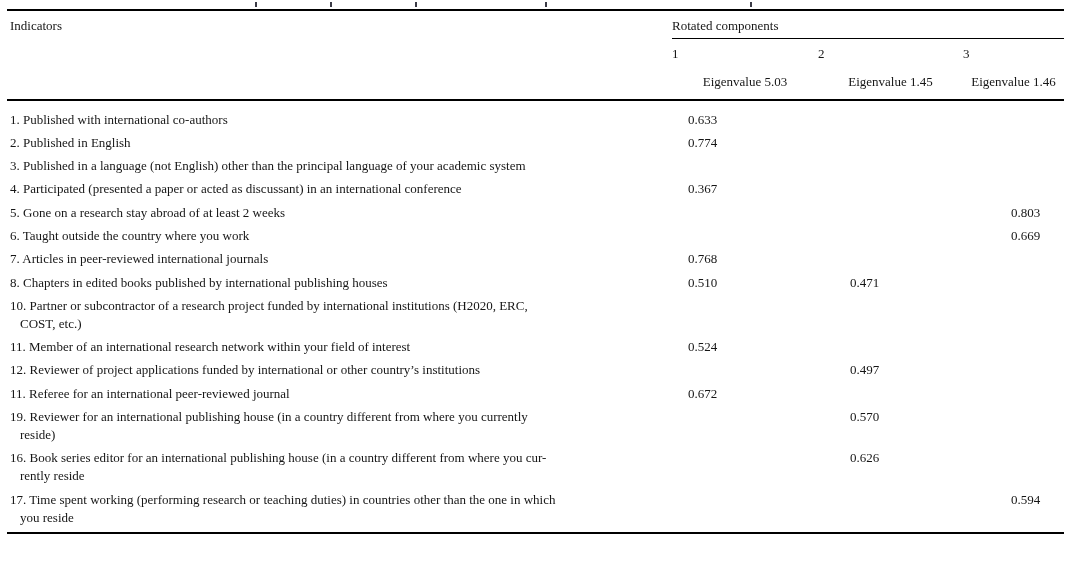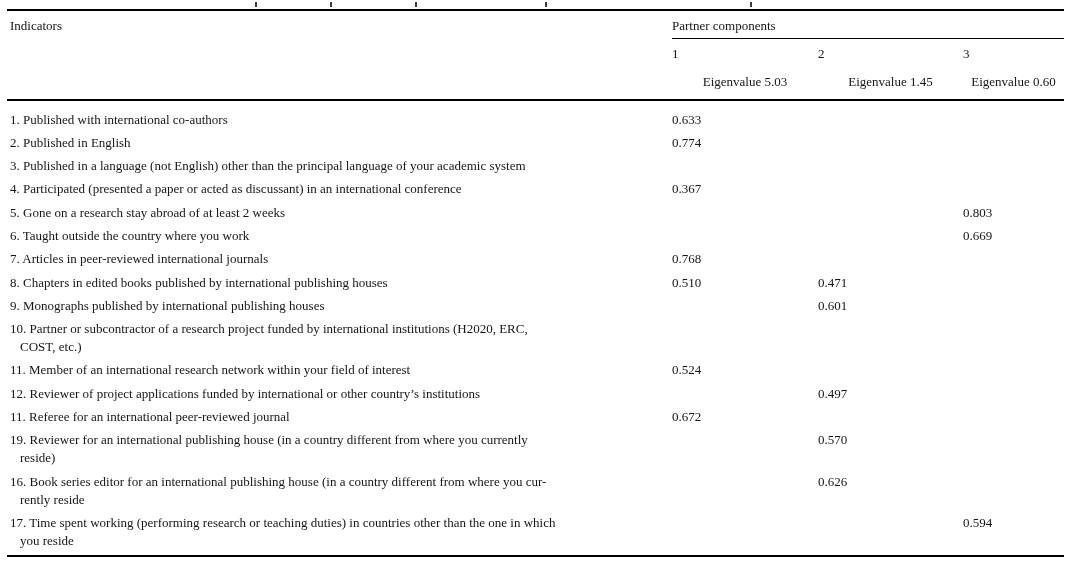--- a/index.html
+++ b/index.html
@@ -49,20 +49,21 @@
   .head-row1 { padding-top: 6.5px; line-height: 18px; }
   .head-row1 .cell-a { padding-left: 3px; }
   .subrule-wrap { margin-top: 2.5px; padding-left: 665px; }
   .head-row2 { padding-top: 6px; line-height: 18px; }
   .head-row3 { margin-top: 10px; line-height: 18px; text-align: center; }
   .rule-mid { margin-top: 8px; }
   .tbody { padding-top: 10px; }
   .row {
     line-height: 18px;
     margin-bottom: 5.3px;
+    gap: 16px;
   }
   .label-cell {
     padding-left: 13px;
     text-indent: -10px;
     white-space: pre;
   }
   .val-cell {
     white-space: nowrap;
   }
 </style>
@@ -76,39 +77,39 @@
     <span class="frag-mark" style="left:323px"></span>
     <span class="frag-mark" style="left:408px"></span>
     <span class="frag-mark" style="left:538px"></span>
     <span class="frag-mark" style="left:743px"></span>
   </div>
 
   <div class="rule rule-thin"></div>
 
   <div class="grid2 head-row1">
     <div class="cell-a">Indicators</div>
-    <div class="cell-b">Partner components</div>
+    <div class="cell-b">Rotated components</div>
   </div>
 
   <div class="subrule-wrap">
     <div class="rule rule-hair"></div>
   </div>
 
   <div class="grid4 head-row2">
     <div></div>
     <div>1</div>
     <div>2</div>
     <div>3</div>
   </div>
 
   <div class="grid4 head-row3">
     <div></div>
     <div>Eigenvalue 5.03</div>
     <div>Eigenvalue 1.45</div>
-    <div>Eigenvalue 0.60</div>
+    <div>Eigenvalue 1.46</div>
   </div>
 
   <div class="rule rule-thick rule-mid"></div>
 
   <div class="tbody">
 
     <div class="grid4 row">
       <div class="label-cell">1. Published with international co-authors</div>
       <div class="val-cell">0.633</div>
       <div class="val-cell"></div>
@@ -157,26 +158,20 @@
       <div class="val-cell"></div>
     </div>
 
     <div class="grid4 row">
       <div class="label-cell">8. Chapters in edited books published by international publishing houses</div>
       <div class="val-cell">0.510</div>
       <div class="val-cell">0.471</div>
       <div class="val-cell"></div>
     </div>
 
-    <div class="grid4 row">
-      <div class="label-cell">9. Monographs published by international publishing houses</div>
-      <div class="val-cell"></div>
-      <div class="val-cell">0.601</div>
-      <div class="val-cell"></div>
-    </div>
 
     <div class="grid4 row">
       <div class="label-cell">10. Partner or subcontractor of a research project funded by international institutions (H2020, ERC,
 COST, etc.)</div>
       <div class="val-cell"></div>
       <div class="val-cell"></div>
       <div class="val-cell"></div>
     </div>
 
     <div class="grid4 row">

